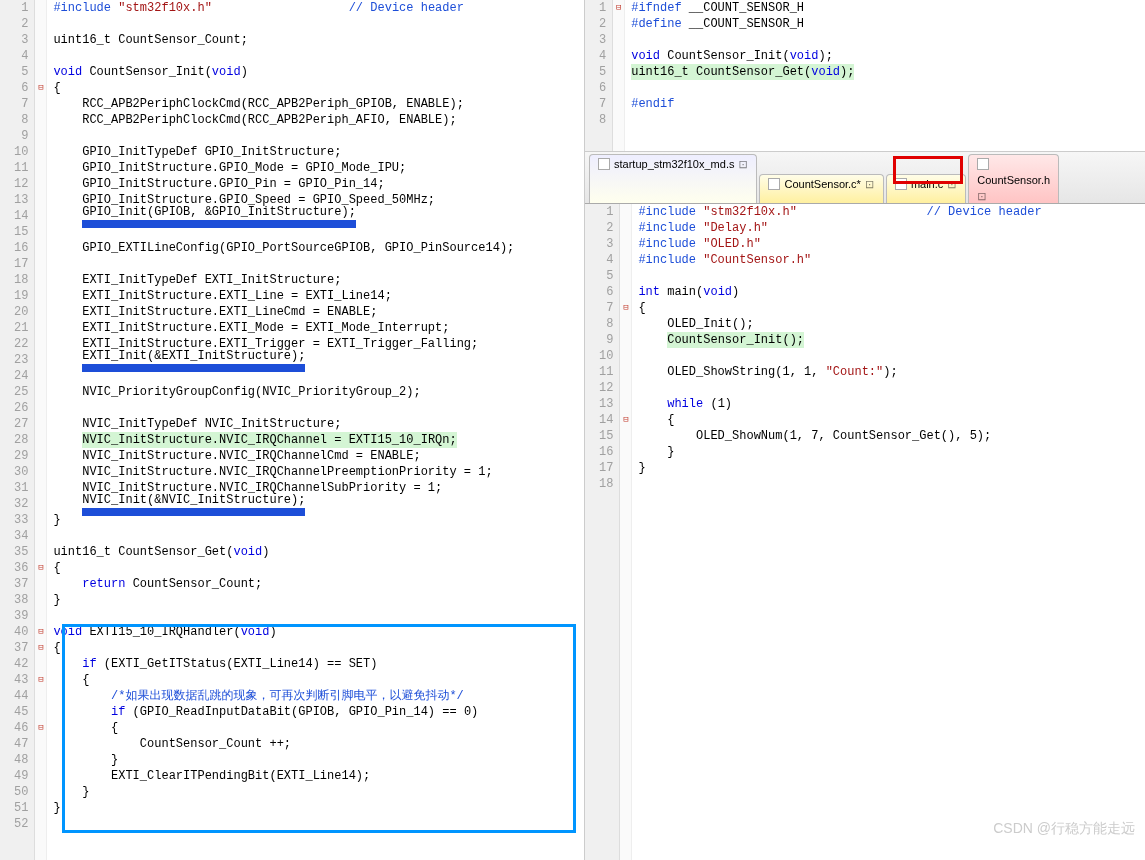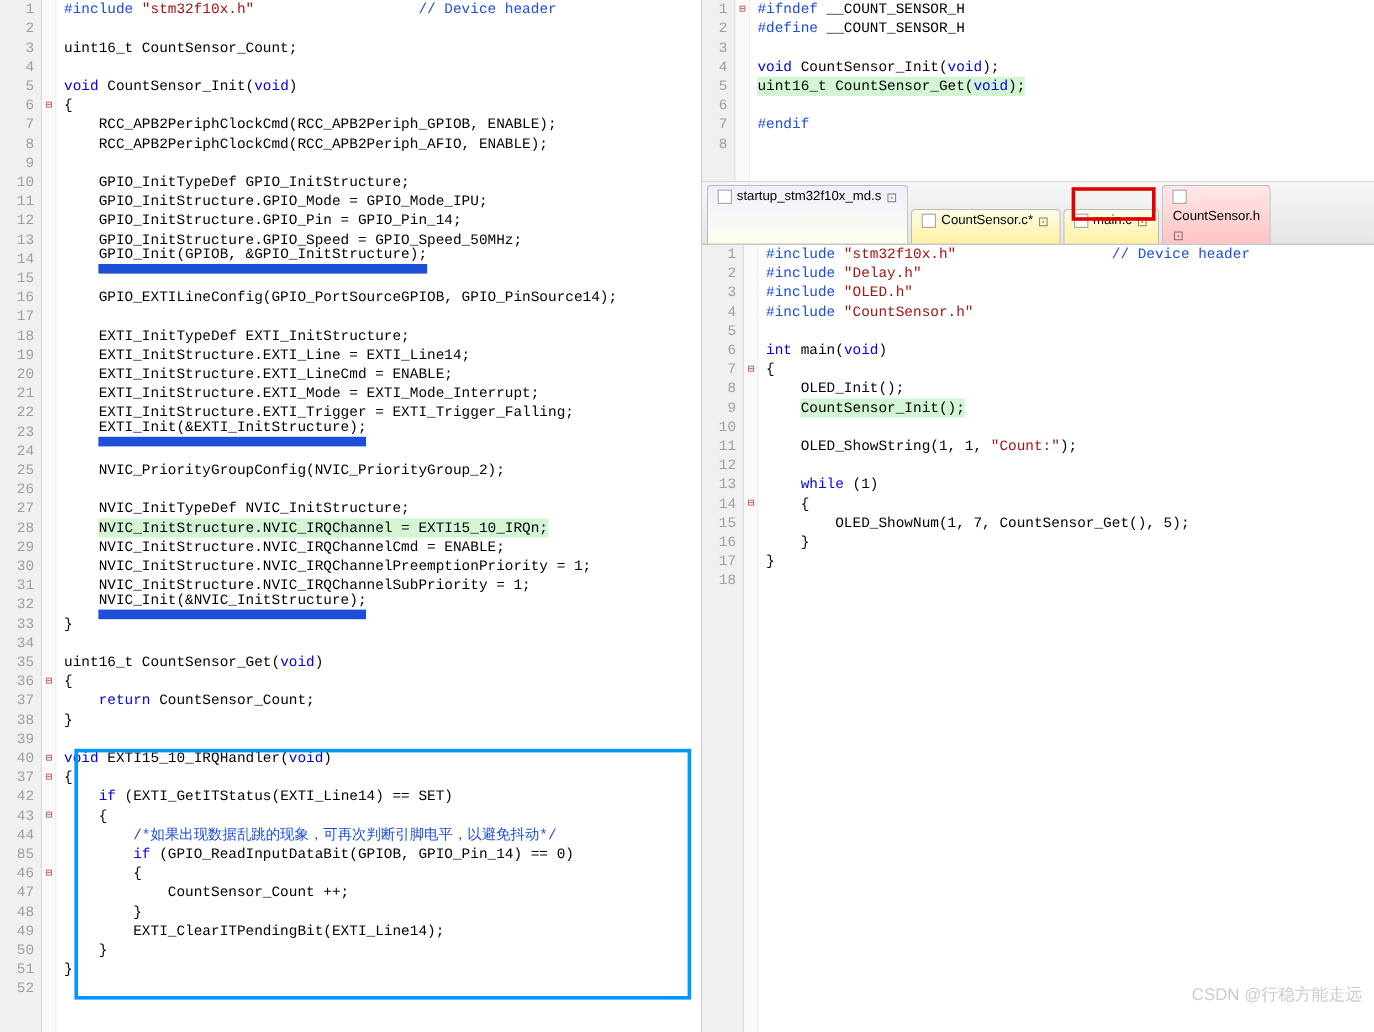--- a/index.html
+++ b/index.html
@@ -80,21 +80,21 @@
         <div class="ln">35</div>
         <div class="ln">36</div>
         <div class="ln">37</div>
         <div class="ln">38</div>
         <div class="ln">39</div>
         <div class="ln">40</div>
         <div class="ln">37</div>
         <div class="ln">42</div>
         <div class="ln">43</div>
         <div class="ln">44</div>
-        <div class="ln">85</div>
+        <div class="ln">45</div>
         <div class="ln">46</div>
         <div class="ln">47</div>
         <div class="ln">48</div>
         <div class="ln">49</div>
         <div class="ln">50</div>
         <div class="ln">51</div>
         <div class="ln">52</div>
       </div>
     <div class="fold-col" id="left-fold">
         <div class="fold"></div>

